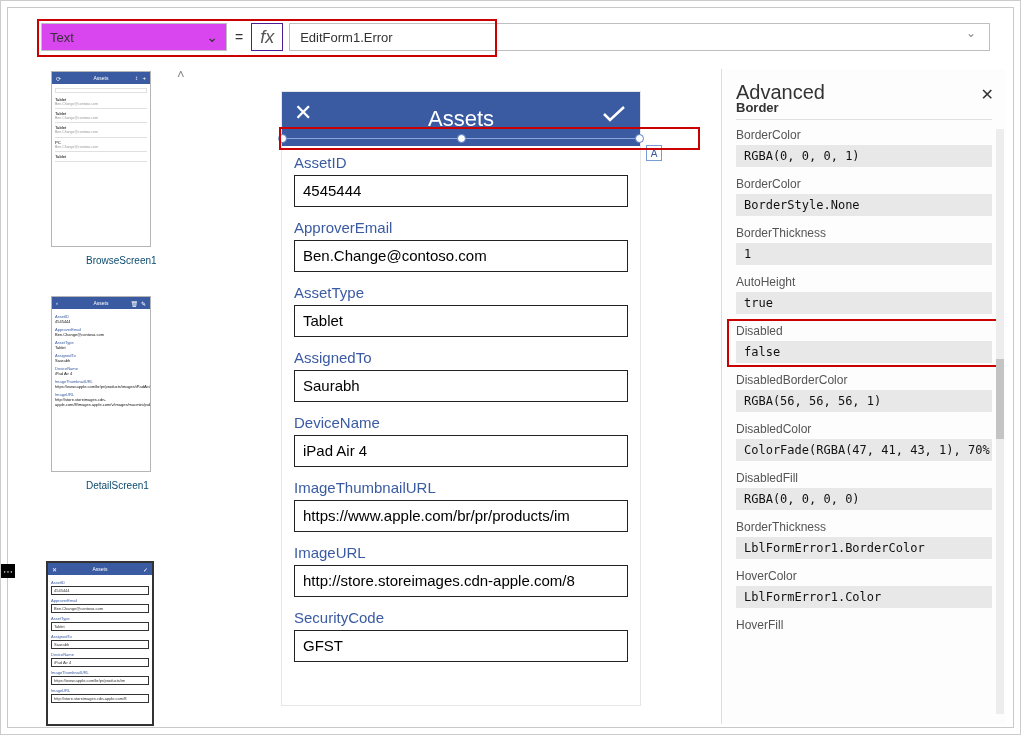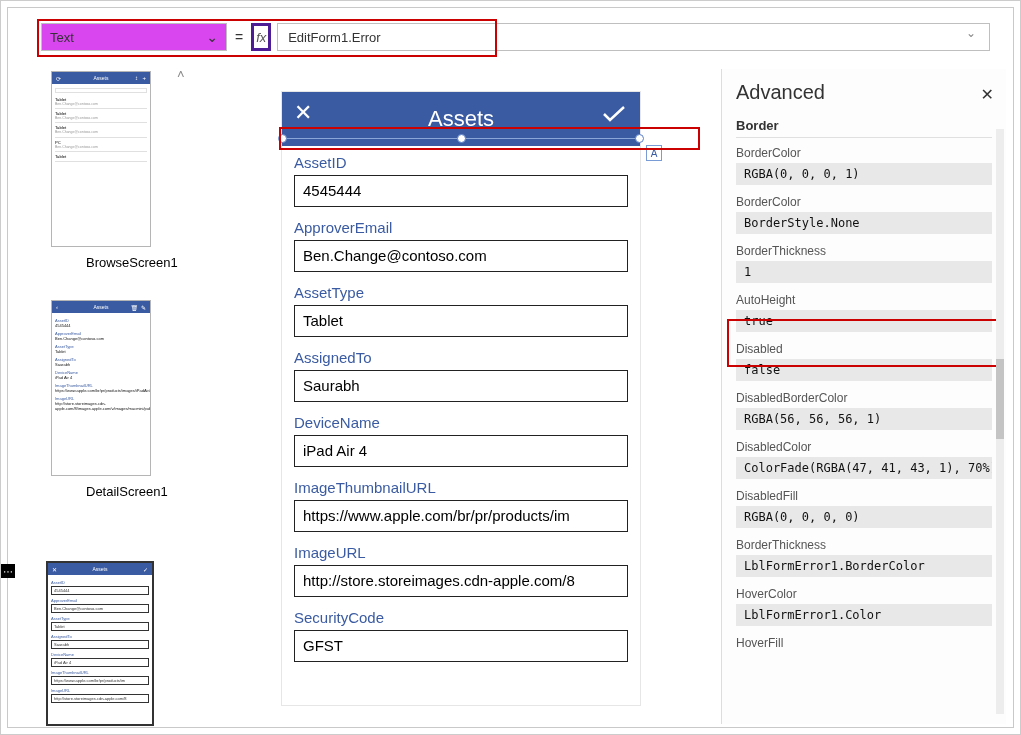--- a/index.html
+++ b/index.html
@@ -42,28 +42,28 @@
     background: #d946ef;
     display: flex;
     align-items: center;
     justify-content: space-between;
     padding: 0 8px;
     font-size: 13px;
   }
   .prop-dropdown .chev { font-size: 14px; color: #333; }
   .eq { font-size: 14px; padding: 0 2px; }
   .fx {
-    width: 20px;
+    width: 32px;
     height: 28px;
-    border: 3px solid #4c1d95;
+    border: 1px solid #4c1d95;
     display: flex;
     align-items: center;
     justify-content: center;
     font-style: italic;
-    font-size: 13px;
+    font-size: 18px;
     color: #555;
   }
   .formula-input {
     flex: 1;
     height: 28px;
     border: 1px solid #bfbfbf;
     padding: 8px 10px;
     display: flex;
     align-items: center;
     font-size: 13px;
@@ -125,21 +125,21 @@
   .screen-thumb.detail .lbl { color: #3a5ba2; font-size: 4px; margin-top: 3px; display: block; }
   .screen-thumb.detail .val { color: #111; font-size: 4px; display: block; }
   .screen-thumb.edit .lbl { color: #3a5ba2; font-size: 4px; margin-top: 3px; display: block; }
   .screen-thumb.edit .val {
     border: 1px solid #333;
     font-size: 4px;
     padding: 1px 2px;
     display: block;
     margin-top: 1px;
   }
-  .screen-label { font-size: 13px; color: #000000; margin: 8px 0 0 35px; }
+  .screen-label { font-size: 10px; color: #0c4a6e; margin: 8px 0 0 35px; }
   .dots-btn {
     position: absolute;
     top: 563px;
     left: 0px;
     width: 14px;
     height: 14px;
     background: #000;
     color: #fff;
     font-size: 10px;
     display: flex;
@@ -277,21 +277,21 @@
     bottom: 10px;
     border-left: 1px solid #ddd;
     padding: 12px 14px 0 14px;
     background: #fdfdfd;
     overflow: hidden;
   }
   .right-panel .panel-title {
     font-size: 20px;
     font-weight: 400;
     color: #333;
-    margin-bottom: 18px;
+    margin-bottom: 0;
   }
   .right-panel .close-x {
     position: absolute;
     right: 12px;
     top: 16px;
     font-size: 16px;
     color: #333;
   }
   .sect-hdr {
     font-size: 13px;

